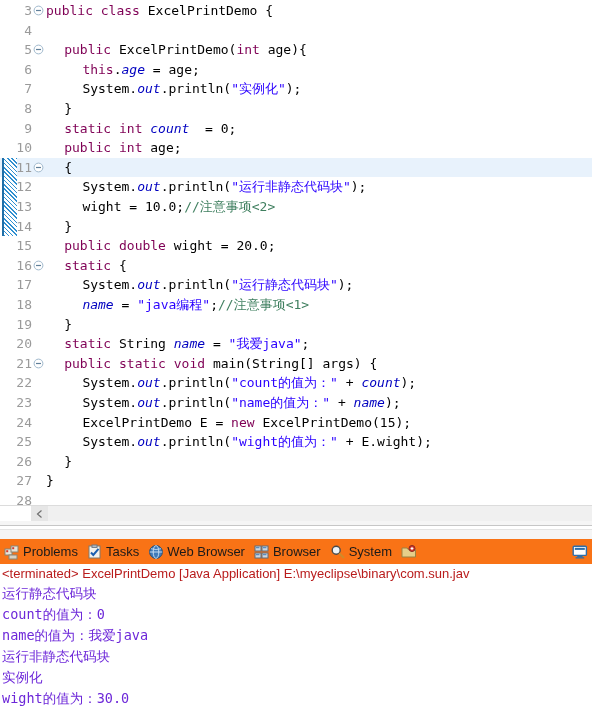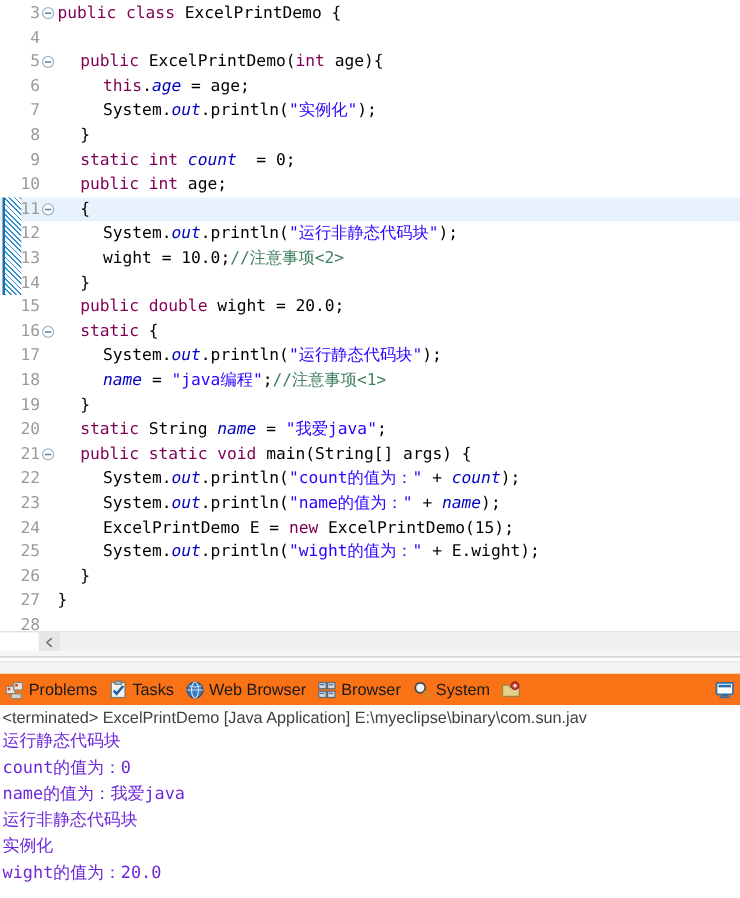--- a/index.html
+++ b/index.html
@@ -176,21 +176,21 @@
     position: absolute;
     left: 0; top: 564px;
     width: 592px; height: 154px;
     background: #ffffff;
     overflow: hidden;
   }
   #console .header {
     height: 19px;
     line-height: 19px;
     font-size: 13px;
-    color: #404040;
+    color: #b91c1c;
     white-space: nowrap;
     padding-left: 2px;
     font-family: "Liberation Sans", sans-serif;
   }
   #console .outline {
     font-family: "DejaVu Sans Mono", "Liberation Mono", monospace;
     font-size: 13.5px;
     line-height: 21px;
     height: 21px;
     color: #6d28d9;
@@ -341,15 +341,15 @@
   </div>
 
 <div id="console">
   <div class="header">&lt;terminated&gt; ExcelPrintDemo [Java Application] E:\myeclipse\binary\com.sun.jav</div>
   <div id="console-out">
       <div class="outline">运行静态代码块</div>
       <div class="outline">count的值为：0</div>
       <div class="outline">name的值为：我爱java</div>
       <div class="outline">运行非静态代码块</div>
       <div class="outline">实例化</div>
-      <div class="outline">wight的值为：20.0</div>
+      <div class="outline">wight的值为：30.0</div>
     </div>
 </div>
 
 </body></html>

